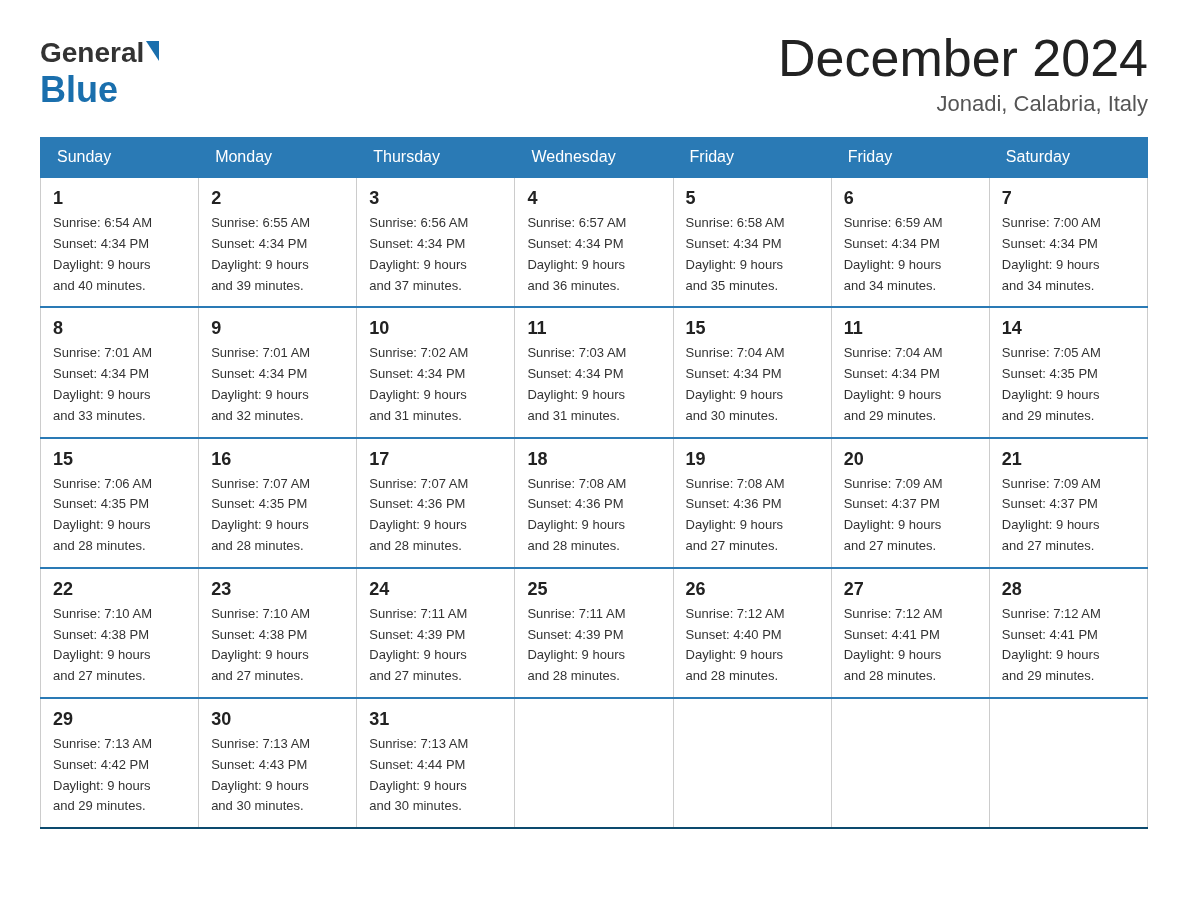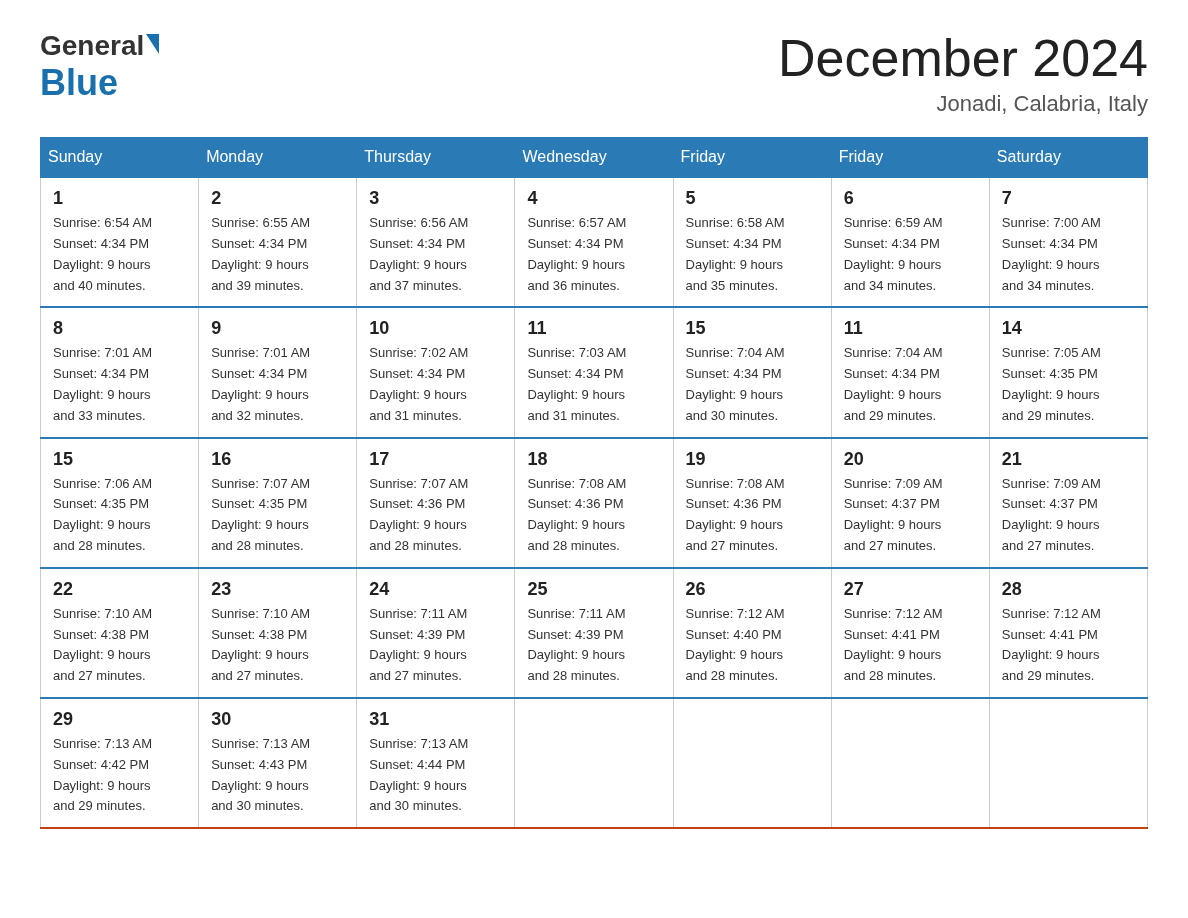--- a/index.html
+++ b/index.html
@@ -6,21 +6,21 @@
     body {
       font-family: Arial, sans-serif;
       background: #fff;
       padding: 30px 40px;
       width: 1188px;
       min-height: 918px;
     }
     .header {
       display: flex;
       justify-content: space-between;
-      align-items: flex-start;
+      align-items: center;
       margin-bottom: 20px;
     }
     .logo {
       display: flex;
       align-items: center;
     }
     .logo-text-general {
       font-size: 28px;
       font-weight: bold;
       color: #333;
@@ -52,21 +52,21 @@
       color: #555;
       margin-top: 4px;
     }
     table {
       width: 100%;
       border-collapse: collapse;
     }
     thead tr th {
       background-color: #2a7ab5;
       color: #fff;
-      padding: 10px 7px;
+      padding: 10px 16px;
       text-align: left;
       font-size: 16px;
       font-weight: normal;
       border: 1px solid #2a7ab5;
     }
     tbody tr td {
       vertical-align: top;
       padding: 10px 12px;
       border: 1px solid #ccc;
       border-top: 2px solid #2a7ab5;
@@ -81,21 +81,21 @@
       color: #222;
       display: block;
       margin-bottom: 4px;
     }
     tbody tr td .day-info {
       font-size: 13px;
       color: #333;
       line-height: 1.6;
     }
     tbody tr:last-child td {
-      border-bottom: 2px solid #c2410c;
+      border-bottom: 2px solid #0c4a6e;
     }
     .logo-arrow {
       display: inline-block;
       width: 0;
       height: 0;
       border-left: 13px solid transparent;
       border-right: 0px solid transparent;
       border-top: 20px solid #1a6fad;
       margin-left: 2px;
       vertical-align: middle;

